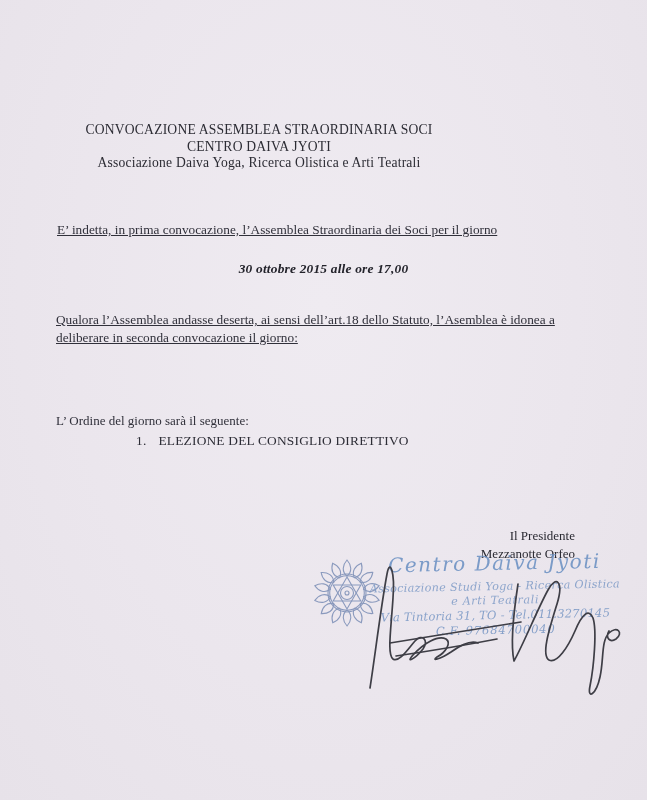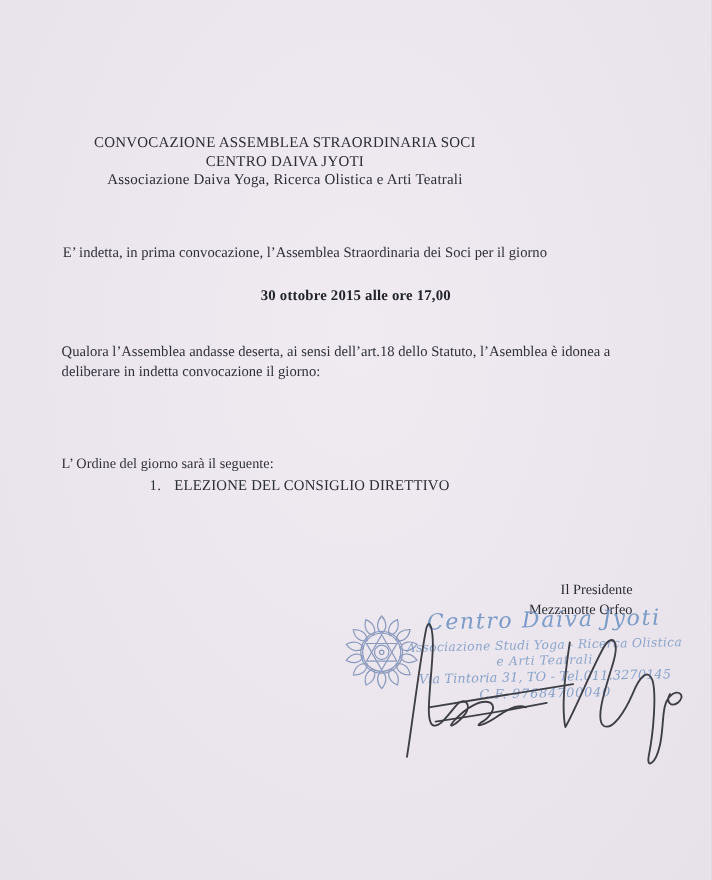--- a/index.html
+++ b/index.html
@@ -23,30 +23,31 @@
   .title-block {
     top: 122px; left: 0; width: 518px;
     text-align: center;
     line-height: 16.5px;
     font-size: 13.6px;
     letter-spacing: 0.2px;
     color: #2c2c34;
   }
 
   
-  .para { font-size: 13.3px; color: #30303a; line-height: 17.5px; }
+  .para { font-size: 13.3px; color: #30303a; line-height: 17.5px; text-decoration: underline; }
   .para1 { top: 221px; left: 57px; width: 555px; }
   .para2 { top: 311px; left: 56px; width: 560px; }
   .date-line {
     left: 0; width: 647px;
     text-align: center;
     font-weight: bold;
     font-size: 13.4px;
     color: #23232b;
     letter-spacing: 0.2px;
+    font-style: italic;
   }
   .date1 { top: 261px; }
   .date2 { top: 371px; }
   .agenda-intro { top: 413px; left: 56px; font-size: 13px; color: #30303a; }
   .agenda-item {
     top: 433px; left: 136px;
     font-size: 13.4px; color: #2d2d36;
     letter-spacing: 0.2px;
   }
   .agenda-item .num { margin-right: 12px; }
@@ -93,21 +94,21 @@
     <div>CENTRO DAIVA JYOTI</div>
     <div>Associazione Daiva Yoga, Ricerca Olistica e Arti Teatrali</div>
   </div>
 
   <div class="abs para para1">E’ indetta, in prima convocazione, l’Assemblea Straordinaria dei Soci per il giorno</div>
 
   <div class="abs date-line date1">30 ottobre 2015 alle ore 17,00</div>
 
   <div class="abs para para2">
     <div>Qualora l’Assemblea andasse deserta, ai sensi dell’art.18 dello Statuto, l’Asemblea è idonea a</div>
-    <div>deliberare in indetta convocazione il giorno:</div>
+    <div>deliberare in seconda convocazione il giorno:</div>
   </div>
 
 
   <div class="abs agenda-intro">L’ Ordine del giorno sarà il seguente:</div>
   <div class="abs agenda-item">
     <span class="num">1.</span><span>ELEZIONE DEL CONSIGLIO DIRETTIVO</span>
   </div>
 
   <div class="abs sig-block">
     <div>Il Presidente</div>

